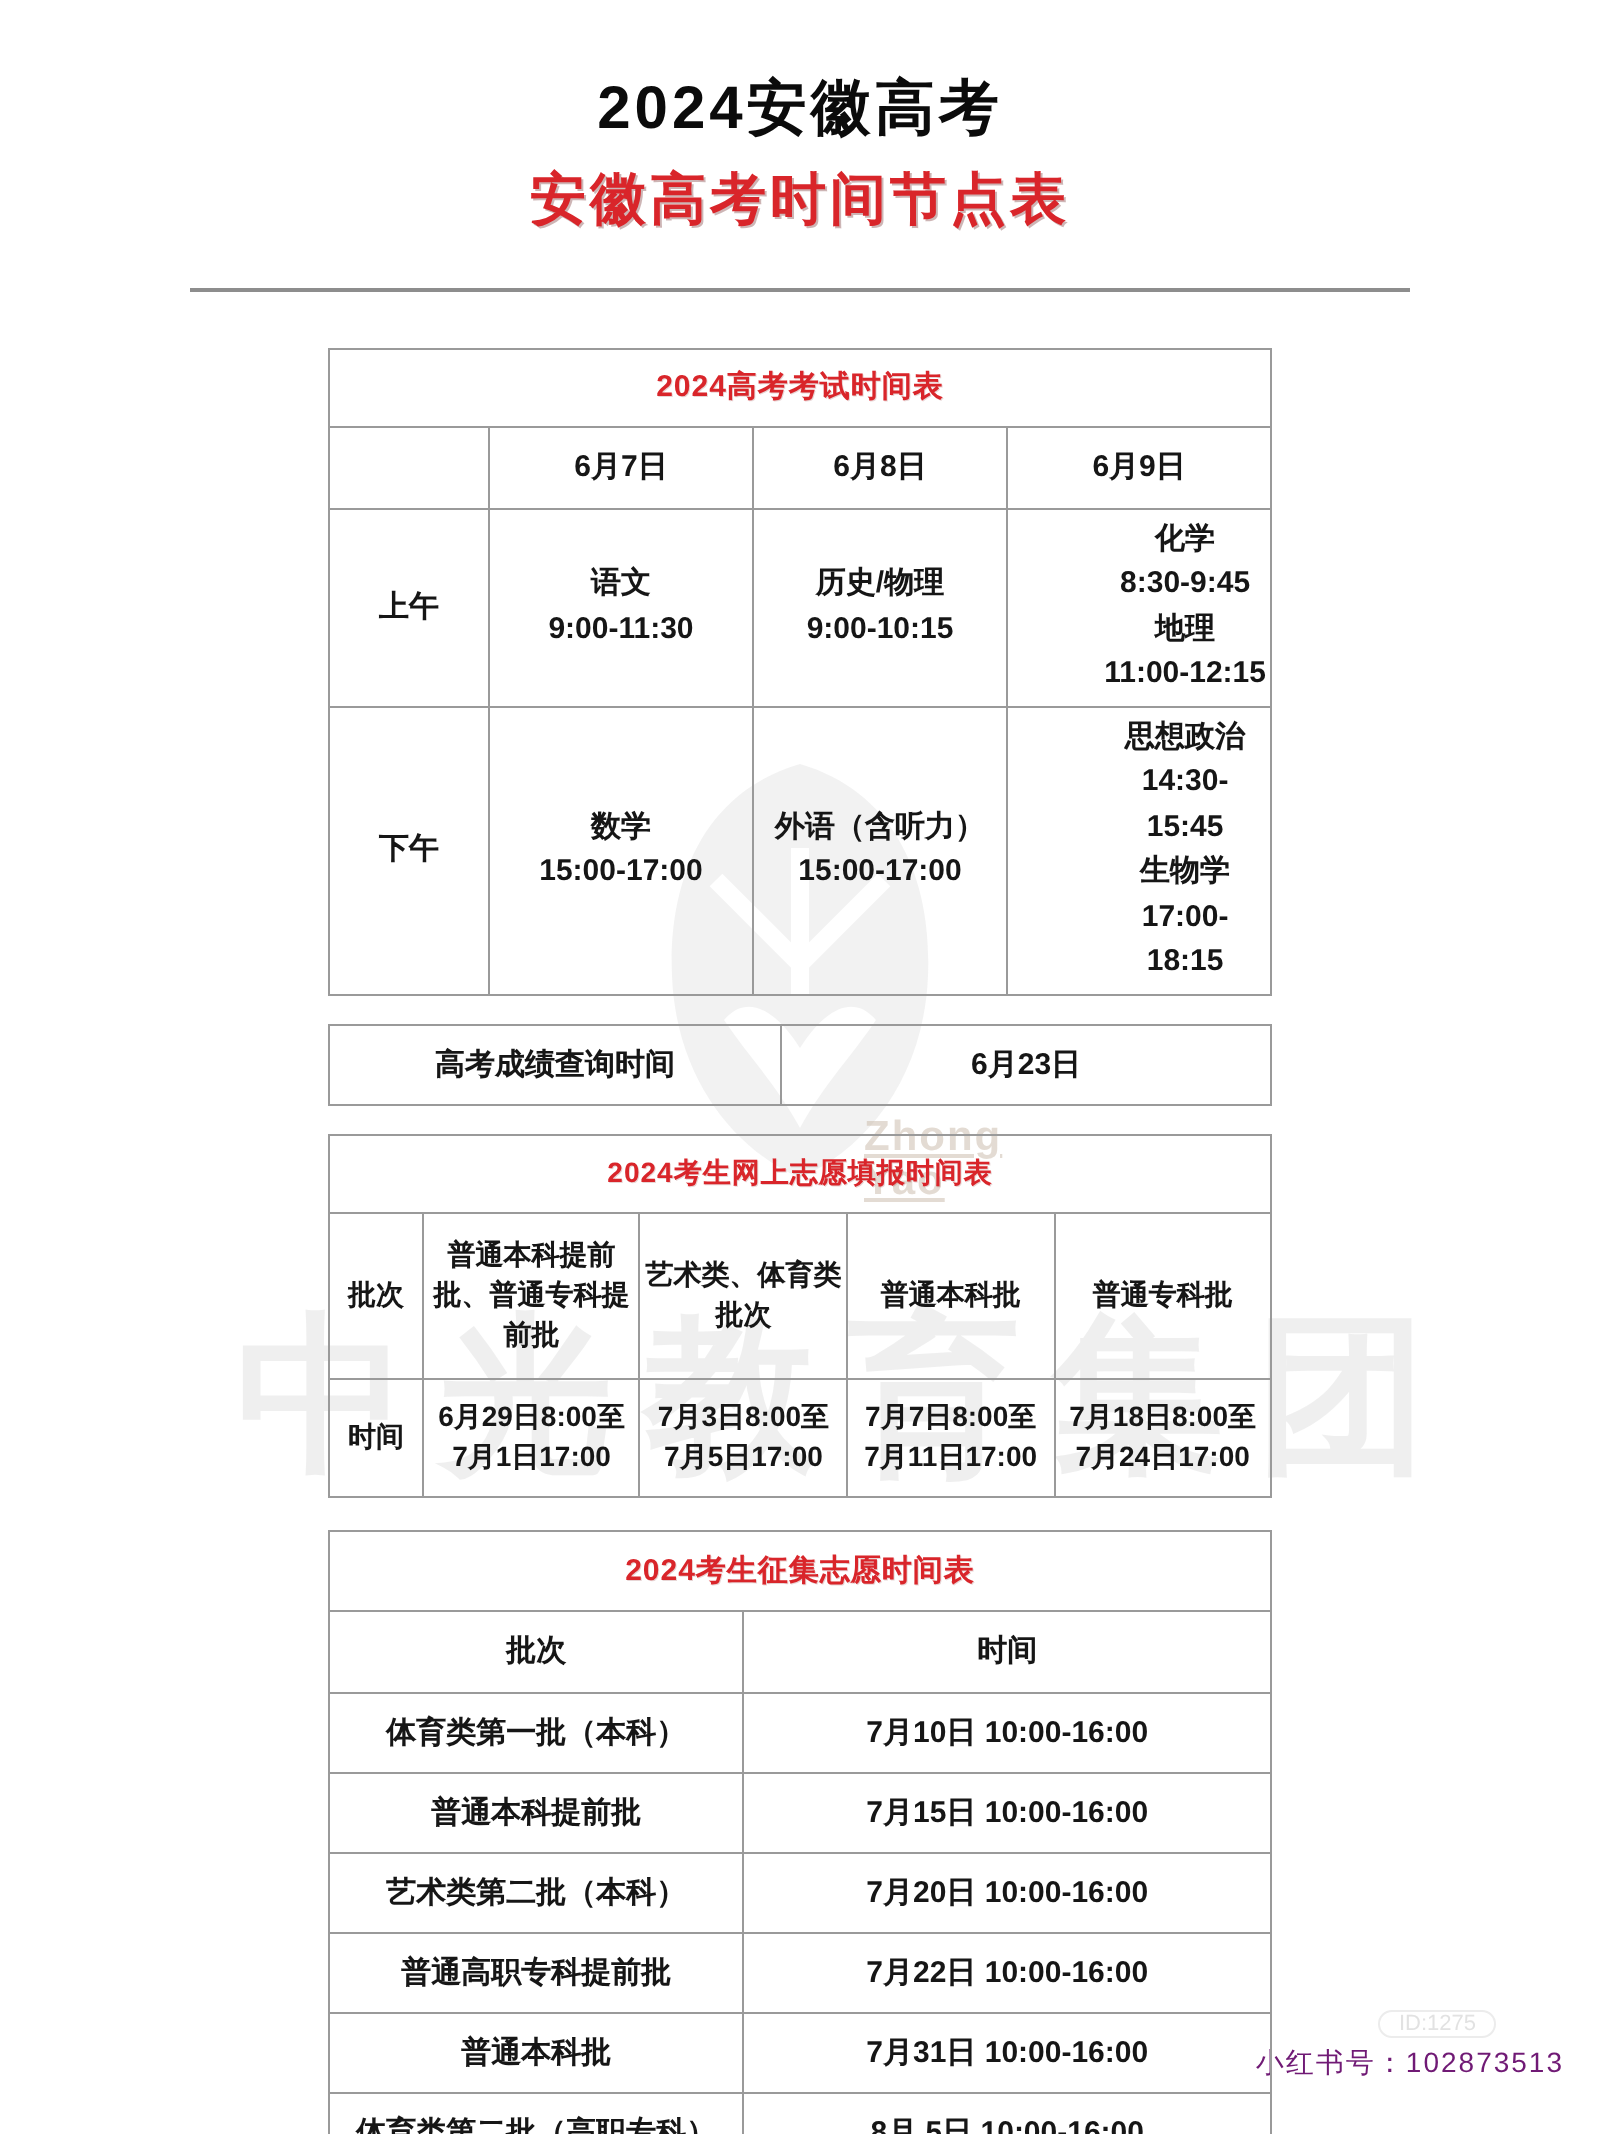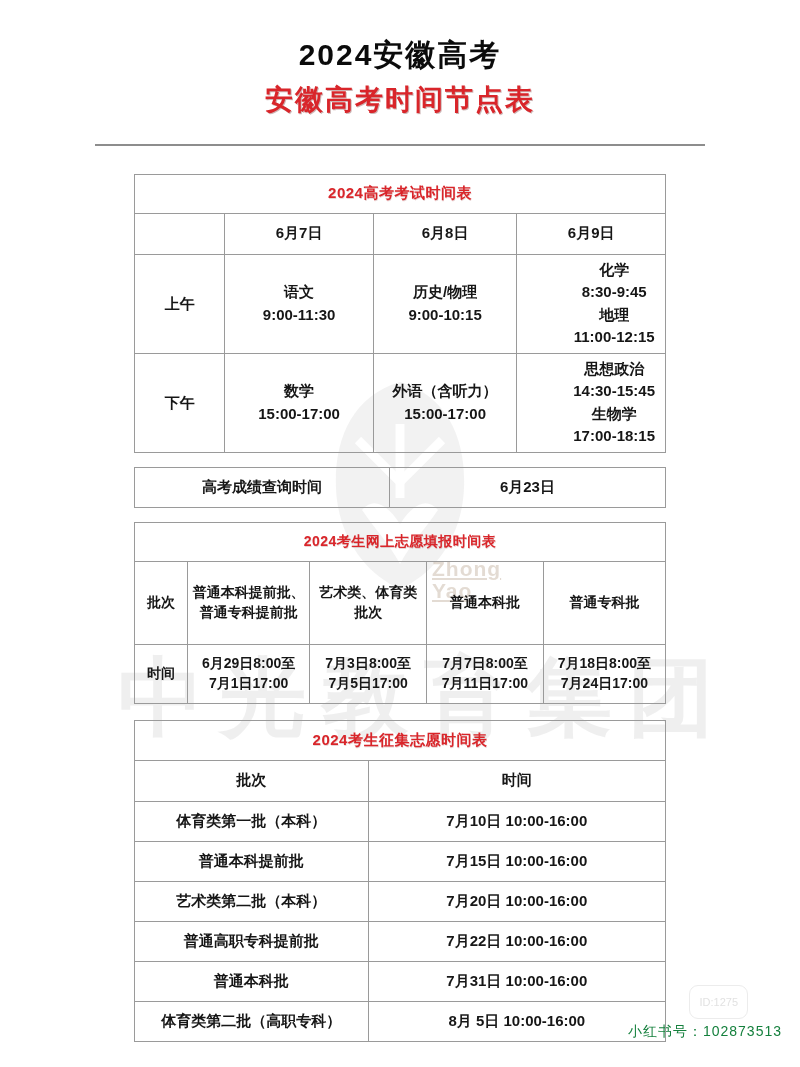--- a/index.html
+++ b/index.html
@@ -53,33 +53,33 @@
     color: #8a8a8a;
     opacity: 0.13;
     letter-spacing: 16px;
     white-space: nowrap;
   }
   .wm-brand {
     position: absolute;
     right: 18px;
     bottom: 26px;
     font-size: 14px;
-    color: #15803d;
+    color: #701a75;
     letter-spacing: 1px;
     white-space: nowrap;
   }
   .wm-badge {
     position: absolute;
     right: 52px;
     bottom: 48px;
     font-size: 11px;
     color: #e2e2e2;
     border: 1px solid #ececec;
     border-radius: 9px;
-    padding: 10px 9px;
+    padding: 0 9px;
     white-space: nowrap;
   }
 
   
   .page { position: relative; z-index: 2; }
   .title-main {
     text-align: center;
     font-size: 30px;
     font-weight: 700;
     color: #0b0b0b;
@@ -98,21 +98,21 @@
     text-shadow: 1px 1px 0 rgba(90,10,10,0.30);
   }
   .divider {
     width: 610px;
     height: 2px;
     background: #8d8d8d;
     margin: 28px auto 0 auto;
   }
 
   
-  .tbl-wrap { width: 532px; margin: 0 auto; }
+  .tbl-wrap { width: 472px; margin: 0 auto; }
   table.grid {
     width: 100%;
     border-collapse: collapse;
     table-layout: fixed;
     background: transparent;
   }
   table.grid td, table.grid th {
     border: 1px solid #9a9a9a;
     text-align: center;
     vertical-align: middle;

